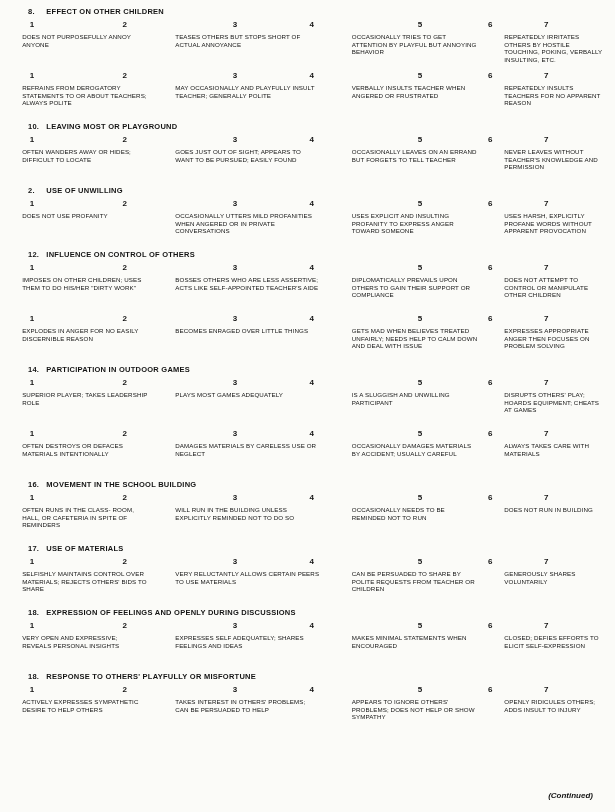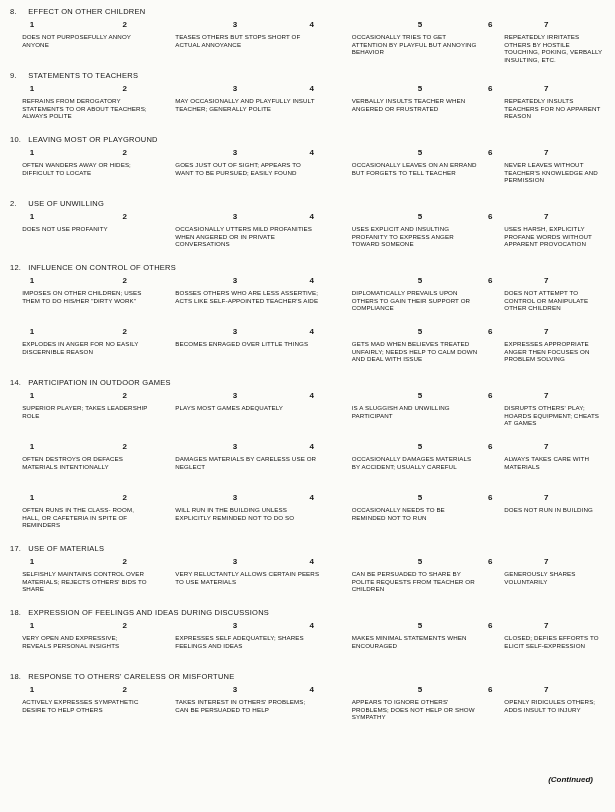--- a/index.html
+++ b/index.html
@@ -12,23 +12,23 @@
     overflow:hidden;
   }
   .page {
     width:615px; height:812px;
     box-sizing:border-box;
     padding-top:7px;
     position:relative;
   }
   .item { margin-bottom:7px; }
   .item-header {
-    padding-left:10px;
+    padding-left:28px;
     font-size:7.5px;
-    font-weight:normal;
+    font-weight:bold;
     letter-spacing:0.25px;
     white-space:nowrap;
   }
   .item-header .item-no { display:inline-block; min-width:16px; }
   .scale-row { position:relative; height:12px; margin-top:4px; }
   .num {
     position:absolute; top:0;
     transform:translateX(-50%);
     font-size:8px; font-weight:bold;
   }
@@ -45,21 +45,21 @@
     font-size:6.2px;
     line-height:7.6px;
     letter-spacing:0.1px;
   }
   .desc.d1 { left:3.6%;  width:20.5%; }
   .desc.d3 { left:28.5%; width:23.5%; }
   .desc.d5 { left:57.2%; width:20.5%; }
   .desc.d7 { left:82.0%; width:16.5%; }
   .continued {
     position:absolute;
-    right:22px; bottom:28px;
+    right:22px; bottom:12px;
     font-size:8px;
     font-weight:bold;
     font-style:italic;
   }
 </style>
 </head>
 <body>
 
 <div class="page">
   <div id="items">
@@ -78,23 +78,20 @@
     </div>
     <div class="desc-row">
       <div class="desc d1">DOES NOT PURPOSEFULLY ANNOY ANYONE</div>
       <div class="desc d3">TEASES OTHERS BUT STOPS SHORT OF ACTUAL ANNOYANCE</div>
       <div class="desc d5">OCCASIONALLY TRIES TO GET ATTENTION BY PLAYFUL BUT ANNOYING BEHAVIOR</div>
       <div class="desc d7">REPEATEDLY IRRITATES OTHERS BY HOSTILE TOUCHING, POKING, VERBALLY INSULTING, ETC.</div>
     </div>
   </div>
 
   <div class="item">
-    <div class="item-header">
-      <span class="item-no">9.</span><span> STATEMENTS TO TEACHERS</span>
-    </div>
     <div class="scale-row">
       <span class="num n1">1</span>
       <span class="num n2">2</span>
       <span class="num n3">3</span>
       <span class="num n4">4</span>
       <span class="num n5">5</span>
       <span class="num n6">6</span>
       <span class="num n7">7</span>
     </div>
     <div class="desc-row">
@@ -219,20 +216,23 @@
     </div>
     <div class="desc-row">
       <div class="desc d1">OFTEN DESTROYS OR DEFACES MATERIALS INTENTIONALLY</div>
       <div class="desc d3">DAMAGES MATERIALS BY CARELESS USE OR NEGLECT</div>
       <div class="desc d5">OCCASIONALLY DAMAGES MATERIALS BY ACCIDENT; USUALLY CAREFUL</div>
       <div class="desc d7">ALWAYS TAKES CARE WITH MATERIALS</div>
     </div>
   </div>
 
   <div class="item">
+    <div class="item-header">
+      <span class="item-no">16.</span><span> MOVEMENT IN THE SCHOOL BUILDING</span>
+    </div>
     <div class="scale-row">
       <span class="num n1">1</span>
       <span class="num n2">2</span>
       <span class="num n3">3</span>
       <span class="num n4">4</span>
       <span class="num n5">5</span>
       <span class="num n6">6</span>
       <span class="num n7">7</span>
     </div>
     <div class="desc-row">
@@ -259,42 +259,42 @@
     <div class="desc-row">
       <div class="desc d1">SELFISHLY MAINTAINS CONTROL OVER MATERIALS; REJECTS OTHERS' BIDS TO SHARE</div>
       <div class="desc d3">VERY RELUCTANTLY ALLOWS CERTAIN PEERS TO USE MATERIALS</div>
       <div class="desc d5">CAN BE PERSUADED TO SHARE BY POLITE REQUESTS FROM TEACHER OR CHILDREN</div>
       <div class="desc d7">GENEROUSLY SHARES VOLUNTARILY</div>
     </div>
   </div>
 
   <div class="item">
     <div class="item-header">
-      <span class="item-no">18.</span><span> EXPRESSION OF FEELINGS AND IDEAS DURING DISCUSSIONS</span>
+      <span class="item-no">18.</span><span> EXPRESSION OF FEELINGS AND OPENLY DURING DISCUSSIONS</span>
     </div>
     <div class="scale-row">
       <span class="num n1">1</span>
       <span class="num n2">2</span>
       <span class="num n3">3</span>
       <span class="num n4">4</span>
       <span class="num n5">5</span>
       <span class="num n6">6</span>
       <span class="num n7">7</span>
     </div>
     <div class="desc-row">
       <div class="desc d1">VERY OPEN AND EXPRESSIVE; REVEALS PERSONAL INSIGHTS</div>
       <div class="desc d3">EXPRESSES SELF ADEQUATELY; SHARES FEELINGS AND IDEAS</div>
       <div class="desc d5">MAKES MINIMAL STATEMENTS WHEN ENCOURAGED</div>
       <div class="desc d7">CLOSED; DEFIES EFFORTS TO ELICIT SELF-EXPRESSION</div>
     </div>
   </div>
 
   <div class="item">
     <div class="item-header">
-      <span class="item-no">18.</span><span> RESPONSE TO OTHERS' CARELESS OR MISFORTUNE</span>
+      <span class="item-no">18.</span><span> RESPONSE TO OTHERS' PLAYFULLY OR MISFORTUNE</span>
     </div>
     <div class="scale-row">
       <span class="num n1">1</span>
       <span class="num n2">2</span>
       <span class="num n3">3</span>
       <span class="num n4">4</span>
       <span class="num n5">5</span>
       <span class="num n6">6</span>
       <span class="num n7">7</span>
     </div>

